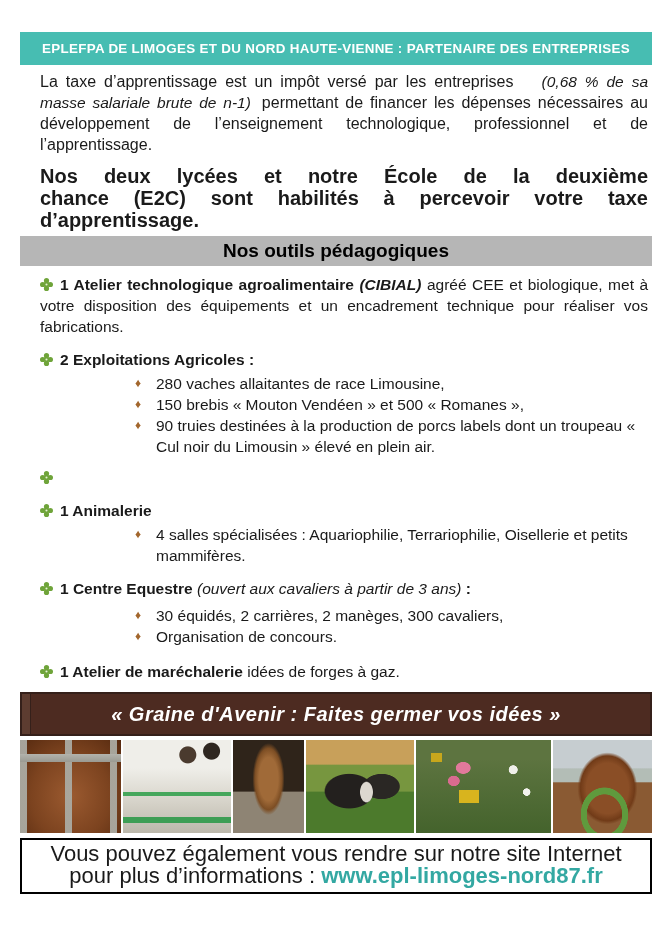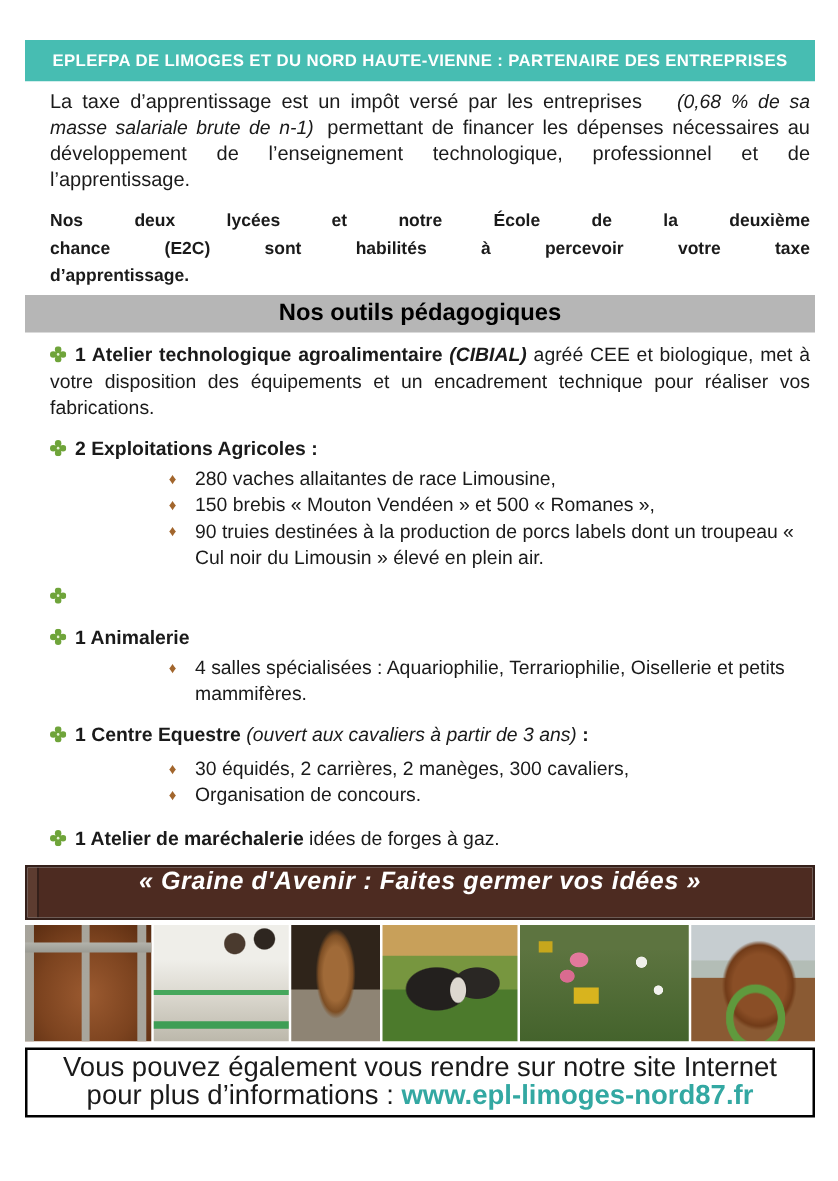--- a/index.html
+++ b/index.html
@@ -19,21 +19,21 @@
   .section-header {
     height:30px; background:var(--header_gray,#b6b6b6); margin-top:5px;
     display:flex; align-items:center; justify-content:center;
     color:#000; font-weight:bold; font-size:19px;
   }
   .para {
     margin:6px 4px 0 20px; font-size:16px; line-height:21px;
     text-align:justify;
   }
   .para.bold-p {
-    font-weight:bold; font-size:14px; line-height:22px; margin-top:10px;
+    font-weight:bold; font-size:20px; line-height:22px; margin-top:10px;
     white-space:pre-line; text-align:justify; text-align-last:justify;
   }
   .item {
     margin:12px 4px 0 20px; font-size:15.5px; line-height:21px;
     text-align:justify;
   }
   .item.first { margin-top:8px; }
   .item.m10 { margin-top:10px; }
   .item .flower { display:inline-block; width:13px; height:13px; margin-right:7px; vertical-align:-1px; }
   .item .b  { font-weight:bold; }
@@ -41,21 +41,21 @@
   .item .i  { font-style:italic; }
   .sublist { margin:3px 4px 0 115px; }
   .sublist.m6 { margin-top:6px; }
   .sub { display:flex; font-size:15.5px; line-height:21px; }
   .sub .diamond { flex:0 0 21px; color:var(--bullet_brown,#a2662d); font-size:12px; line-height:21px; }
   .sub .subtext { flex:1; }
   .banner-brown {
     margin-top:10px; height:40px;
     background:linear-gradient(90deg,#5d3c30 0 8px,#35201a 8px 9px,var(--banner_brown,#4d2b21) 9px);
     border:2px solid #35201a;
-    display:flex; justify-content:center;
+    display:flex; align-items:center; justify-content:center;
     color:#fff; font-weight:bold; font-style:italic; font-size:20px;
     letter-spacing:.5px;
   }
   .photo-strip { display:flex; gap:2px; margin-top:4px; height:93px; }
   .photo { height:100%; }
   .p1 { flex:1.05;
     background:
       linear-gradient(#b3b3ac,#9a9a92) 0 14px/100% 8px no-repeat,
       repeating-linear-gradient(90deg, rgba(170,170,162,.95) 0 7px, rgba(0,0,0,0) 7px 45px),
       radial-gradient(ellipse at 50% 60%, #9b5a30 0%, #7c431f 55%, #55290f 100%);

